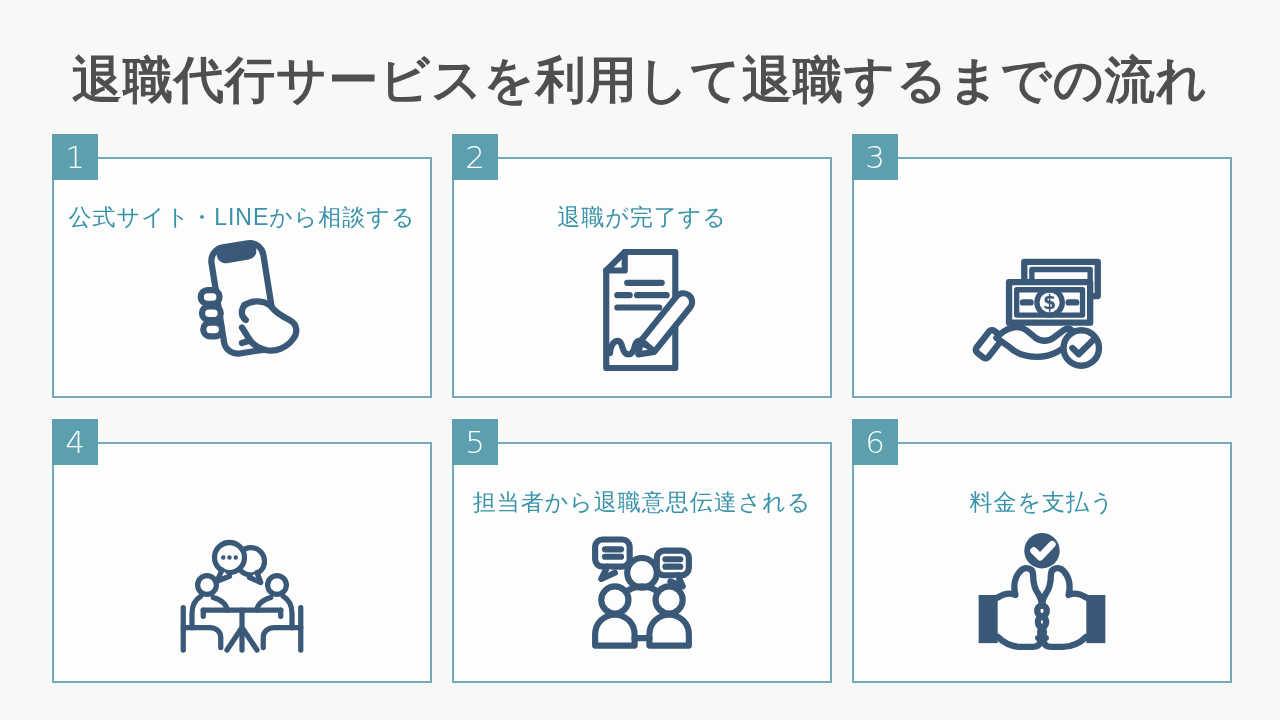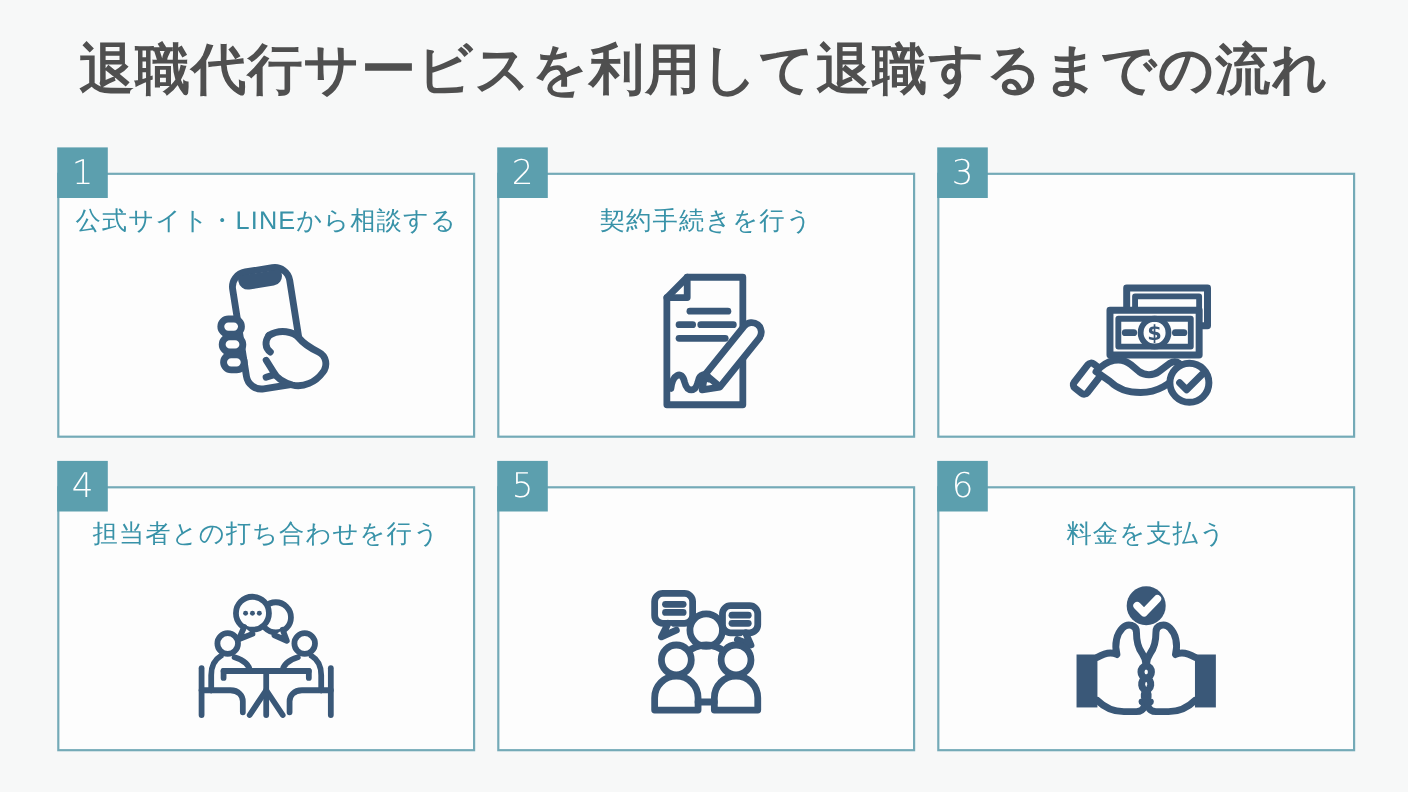--- a/index.html
+++ b/index.html
@@ -3,21 +3,21 @@
 <meta charset="utf-8">
 <style>
   html, body {
     margin: 0; padding: 0;
     width: 1280px; height: 720px;
     background: #f7f8f8;
     font-family: "Liberation Sans", "DejaVu Sans", sans-serif;
     overflow: hidden;
   }
   .page-title {
-    margin: 0;
+    margin: 17px;
     padding-top: 30px;
     text-align: center;
     font-size: 50px;
     font-weight: bold;
     letter-spacing: 1px;
     color: #4f4f4f;
   }
   .grid {
     position: absolute;
     left: 52px;
@@ -43,21 +43,21 @@
     background: #5c9fae;
     color: #ffffff;
     display: flex;
     align-items: center;
     justify-content: center;
     font-size: 31px;
     font-weight: 300;
     font-family: "DejaVu Sans", sans-serif;
   }
   .step-label {
-    margin-top: 26px;
+    margin-top: 43px;
     text-align: center;
     color: #3892a8;
     font-size: 23px;
     letter-spacing: 1px;
     white-space: nowrap;
   }
   .icon-wrap {
     position: absolute;
     left: 0; right: 0; top: 68px; bottom: 4px;
     display: flex;
@@ -104,21 +104,21 @@
         <rect class="ic bgfill" x="28" y="57" width="15" height="11" rx="5.5"></rect>
         <rect class="ic bgfill" x="29" y="70" width="15" height="11" rx="5.5"></rect>
         <path class="ic bgfill" d="M62 56 c8 -5 18 -3 22 2 c4 5 10 8 14 10 c6 3 7 10 3 15 c-5 7 -14 11 -22 9 c-7 -2 -12 -6 -14 -10 l-5 -8"></path>
         <path class="ic" d="M62 56 c-3 4 -3 9 1 12"></path>
       </svg>
     </div>
   </div>
 
   <div class="card">
     <div class="badge">2</div>
-    <div class="step-label">契約手続きを行う</div>
+    <div class="step-label">退職が完了する</div>
     <div class="icon-wrap">
       <svg width="148" height="148" viewBox="0 0 120 120">
         <path class="ic" d="M46 13 h41 v94 h-56 v-79 z"></path>
         <path class="ic" d="M46 13 v15 h-15"></path>
         <line class="ic" x1="48" y1="38" x2="76" y2="38"></line>
         <line class="ic" x1="40" y1="48" x2="50" y2="48"></line>
         <line class="ic" x1="56" y1="48" x2="80" y2="48"></line>
         <line class="ic" x1="40" y1="58" x2="74" y2="58"></line>
         <path class="ic bgfill" d="M57 96 l2 -11 29 -36 a7 7 0 0 1 11 9 l-29 36 z"></path>
         <line class="ic" x1="61" y1="86" x2="68" y2="92"></line>
@@ -142,21 +142,20 @@
         <rect class="ic bgfill" x="12" y="76" width="12" height="22" rx="3" transform="rotate(38 18 87)"></rect>
         <path class="ic bgfill" d="M24 82 c8 -9 18 -11 25 -5 l6 5 c4 3 10 3 14 0 l8 -6 c5 -3 10 1 7 6 c-6 9 -16 15 -28 15 c-9 0 -17 -3 -22 -8 z"></path>
         <circle class="ic bgfill" cx="91" cy="90" r="14"></circle>
         <path class="ic" d="M84 90 l5 5 l11 -11"></path>
       </svg>
     </div>
   </div>
 
   <div class="card">
     <div class="badge">4</div>
-    <div class="step-label">担当者との打ち合わせを行う</div>
     <div class="icon-wrap">
       <svg width="150" height="150" viewBox="0 0 120 120">
         <circle class="ic bgfill ic-thin" cx="67" cy="33" r="11"></circle>
         <path class="ic bgfill ic-thin" d="M72 42 l3 8 -9 -4"></path>
         <circle class="ic bgfill ic-thin" cx="50" cy="30" r="12"></circle>
         <path class="ic bgfill ic-thin" d="M44 40 l-4 9 10 -4"></path>
         <circle class="solid" cx="45" cy="30" r="1.8"></circle>
         <circle class="solid" cx="50" cy="30" r="1.8"></circle>
         <circle class="solid" cx="55" cy="30" r="1.8"></circle>
 
@@ -181,20 +180,21 @@
           <path class="ic ic-thin" d="M20 86 h14 c6 0 9 4 9 8 v8"></path>
           <path class="ic ic-thin" d="M13 70 v34"></path>
           <path class="ic ic-thin" d="M13 86 h7"></path>
         </g>
       </svg>
     </div>
   </div>
 
   <div class="card">
     <div class="badge">5</div>
+    <div class="step-label">担当者から退職意思伝達される</div>
     <div class="icon-wrap">
       <svg width="148" height="148" viewBox="0 0 120 120">
 
         <circle class="ic" cx="60" cy="42" r="12"></circle>
         <path class="ic" d="M40 74 c0 -13 9 -21 20 -21 c11 0 20 8 20 21"></path>
 
         <rect class="ic bgfill" x="22" y="15" width="28" height="22" rx="6"></rect>
         <path class="ic bgfill" d="M32 37 l-5 10 11 -5"></path>
         <line class="ic" x1="30" y1="23" x2="43" y2="23"></line>
         <line class="ic" x1="30" y1="29" x2="43" y2="29"></line>

